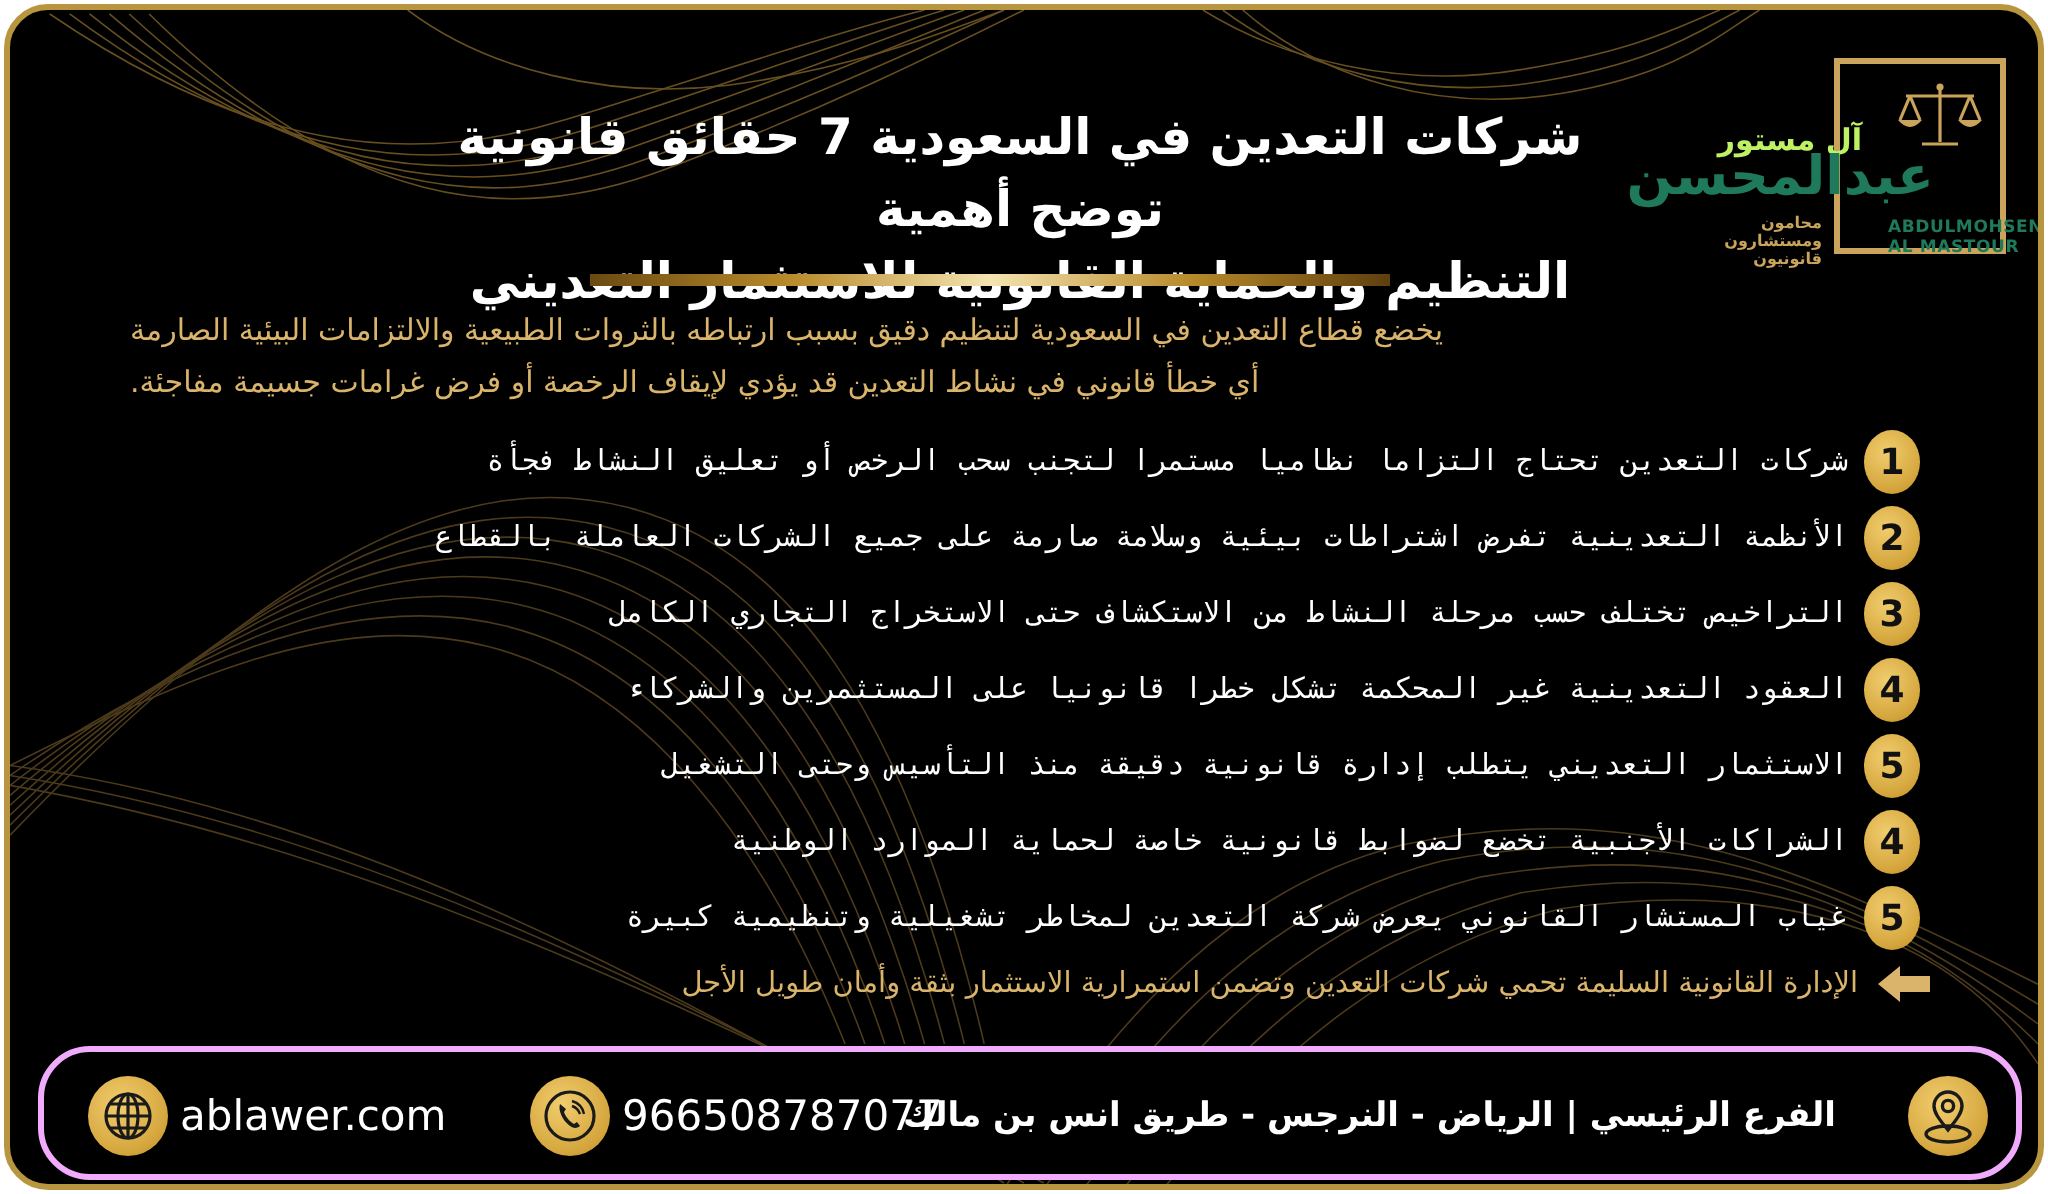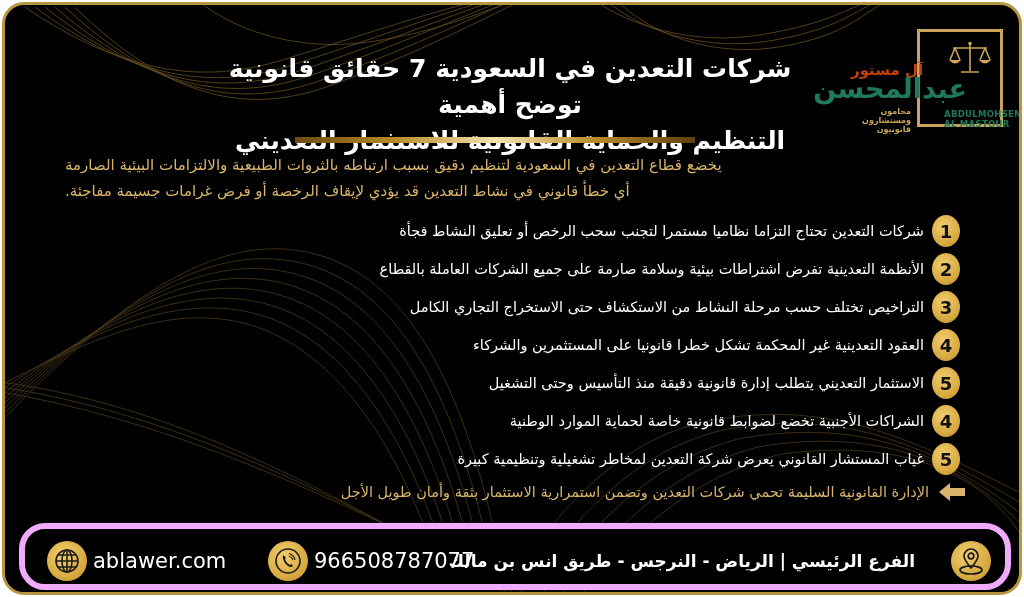--- a/index.html
+++ b/index.html
@@ -13,22 +13,22 @@
   .waves { position: absolute; inset: 0; pointer-events: none; }
 
   
   .logo { position: absolute; left: 842px; top: 24px; width: 160px; height: 100px; }
   .logo-frame {
     position: absolute; left: 70px; top: 0; width: 86px; height: 98px;
     border: 3px solid #c9a45a;
   }
   .logo-scale { position: absolute; left: 100px; top: 12px; width: 46px; height: 34px; }
   .logo-ar-small {
-    position: absolute; left: 4px; top: 32px; width: 80px; text-align: left;
-    color: #c2410c; font-size: 15px; font-weight: bold; direction: rtl;
+    position: absolute; left: 4px; top: 32px; width: 80px; text-align: right;
+    color: #bef264; font-size: 15px; font-weight: bold; direction: rtl;
   }
   .logo-ar-big {
     position: absolute; left: 0; top: 46px; width: 120px; text-align: right;
     color: #1e7a5a; font-size: 27px; font-weight: bold; direction: rtl; line-height: 1;
   }
   .logo-ar-sub {
     position: absolute; left: 2px; top: 78px; width: 62px; text-align: right;
     color: #c9a45a; font-size: 8px; direction: rtl; line-height: 1.15; font-weight: bold;
   }
   .logo-en {
@@ -57,35 +57,35 @@
   .item {
     display: flex; flex-direction: row-reverse; align-items: center; height: 38px;
   }
   .num {
     width: 28px; height: 32px; border-radius: 50%;
     background: radial-gradient(circle at 40% 35%, #f1cd6e, #d4a53c 70%, #b88a2a);
     color: #111; font-weight: bold; font-size: 18px; display: flex; align-items: center; justify-content: center;
     flex: 0 0 auto; margin-left: 8px;
   }
   .item-text {
-    color: #ffffff; font-size: 14.5px; direction: rtl; text-align: right; white-space: nowrap;
+    color: #ffffff; font-size: 14.5px; direction: rtl; text-align: right; white-space: nowrap; font-family: Liberation Mono, monospace;
   }
 
   
   .conclusion {
     position: absolute; left: 200px; top: 478px; width: 760px;
     display: flex; flex-direction: row-reverse; align-items: center;
   }
   .arrow { width: 26px; height: 18px; margin-left: 10px; }
   .conclusion-text { color: #d9b46a; font-size: 14.5px; direction: rtl; white-space: nowrap; }
 
   
   .footer {
     position: absolute; left: 14px; top: 518px; width: 992px; height: 67px;
-    border: 6px solid #f0abfc; border-radius: 26px; background: #000;
+    border: 3px solid #f0abfc; border-radius: 26px; background: #000;
   }
   .f-item { position: absolute; top: 12px; display: flex; align-items: center; }
   .f-icon {
     width: 40px; height: 40px; border-radius: 50%;
     background: radial-gradient(circle at 40% 35%, #f1cd6e, #d4a53c 70%, #b08428);
     display: flex; align-items: center; justify-content: center; flex: 0 0 auto;
   }
   .f-text { color: #ffffff; font-size: 21px; margin-left: 6px; white-space: nowrap; font-family: "DejaVu Sans", sans-serif; }
   .f-address { flex-direction: row-reverse; }
   .f-address .f-text { margin-left: 0; margin-right: 8px; font-size: 17px; font-weight: bold; direction: rtl; }

